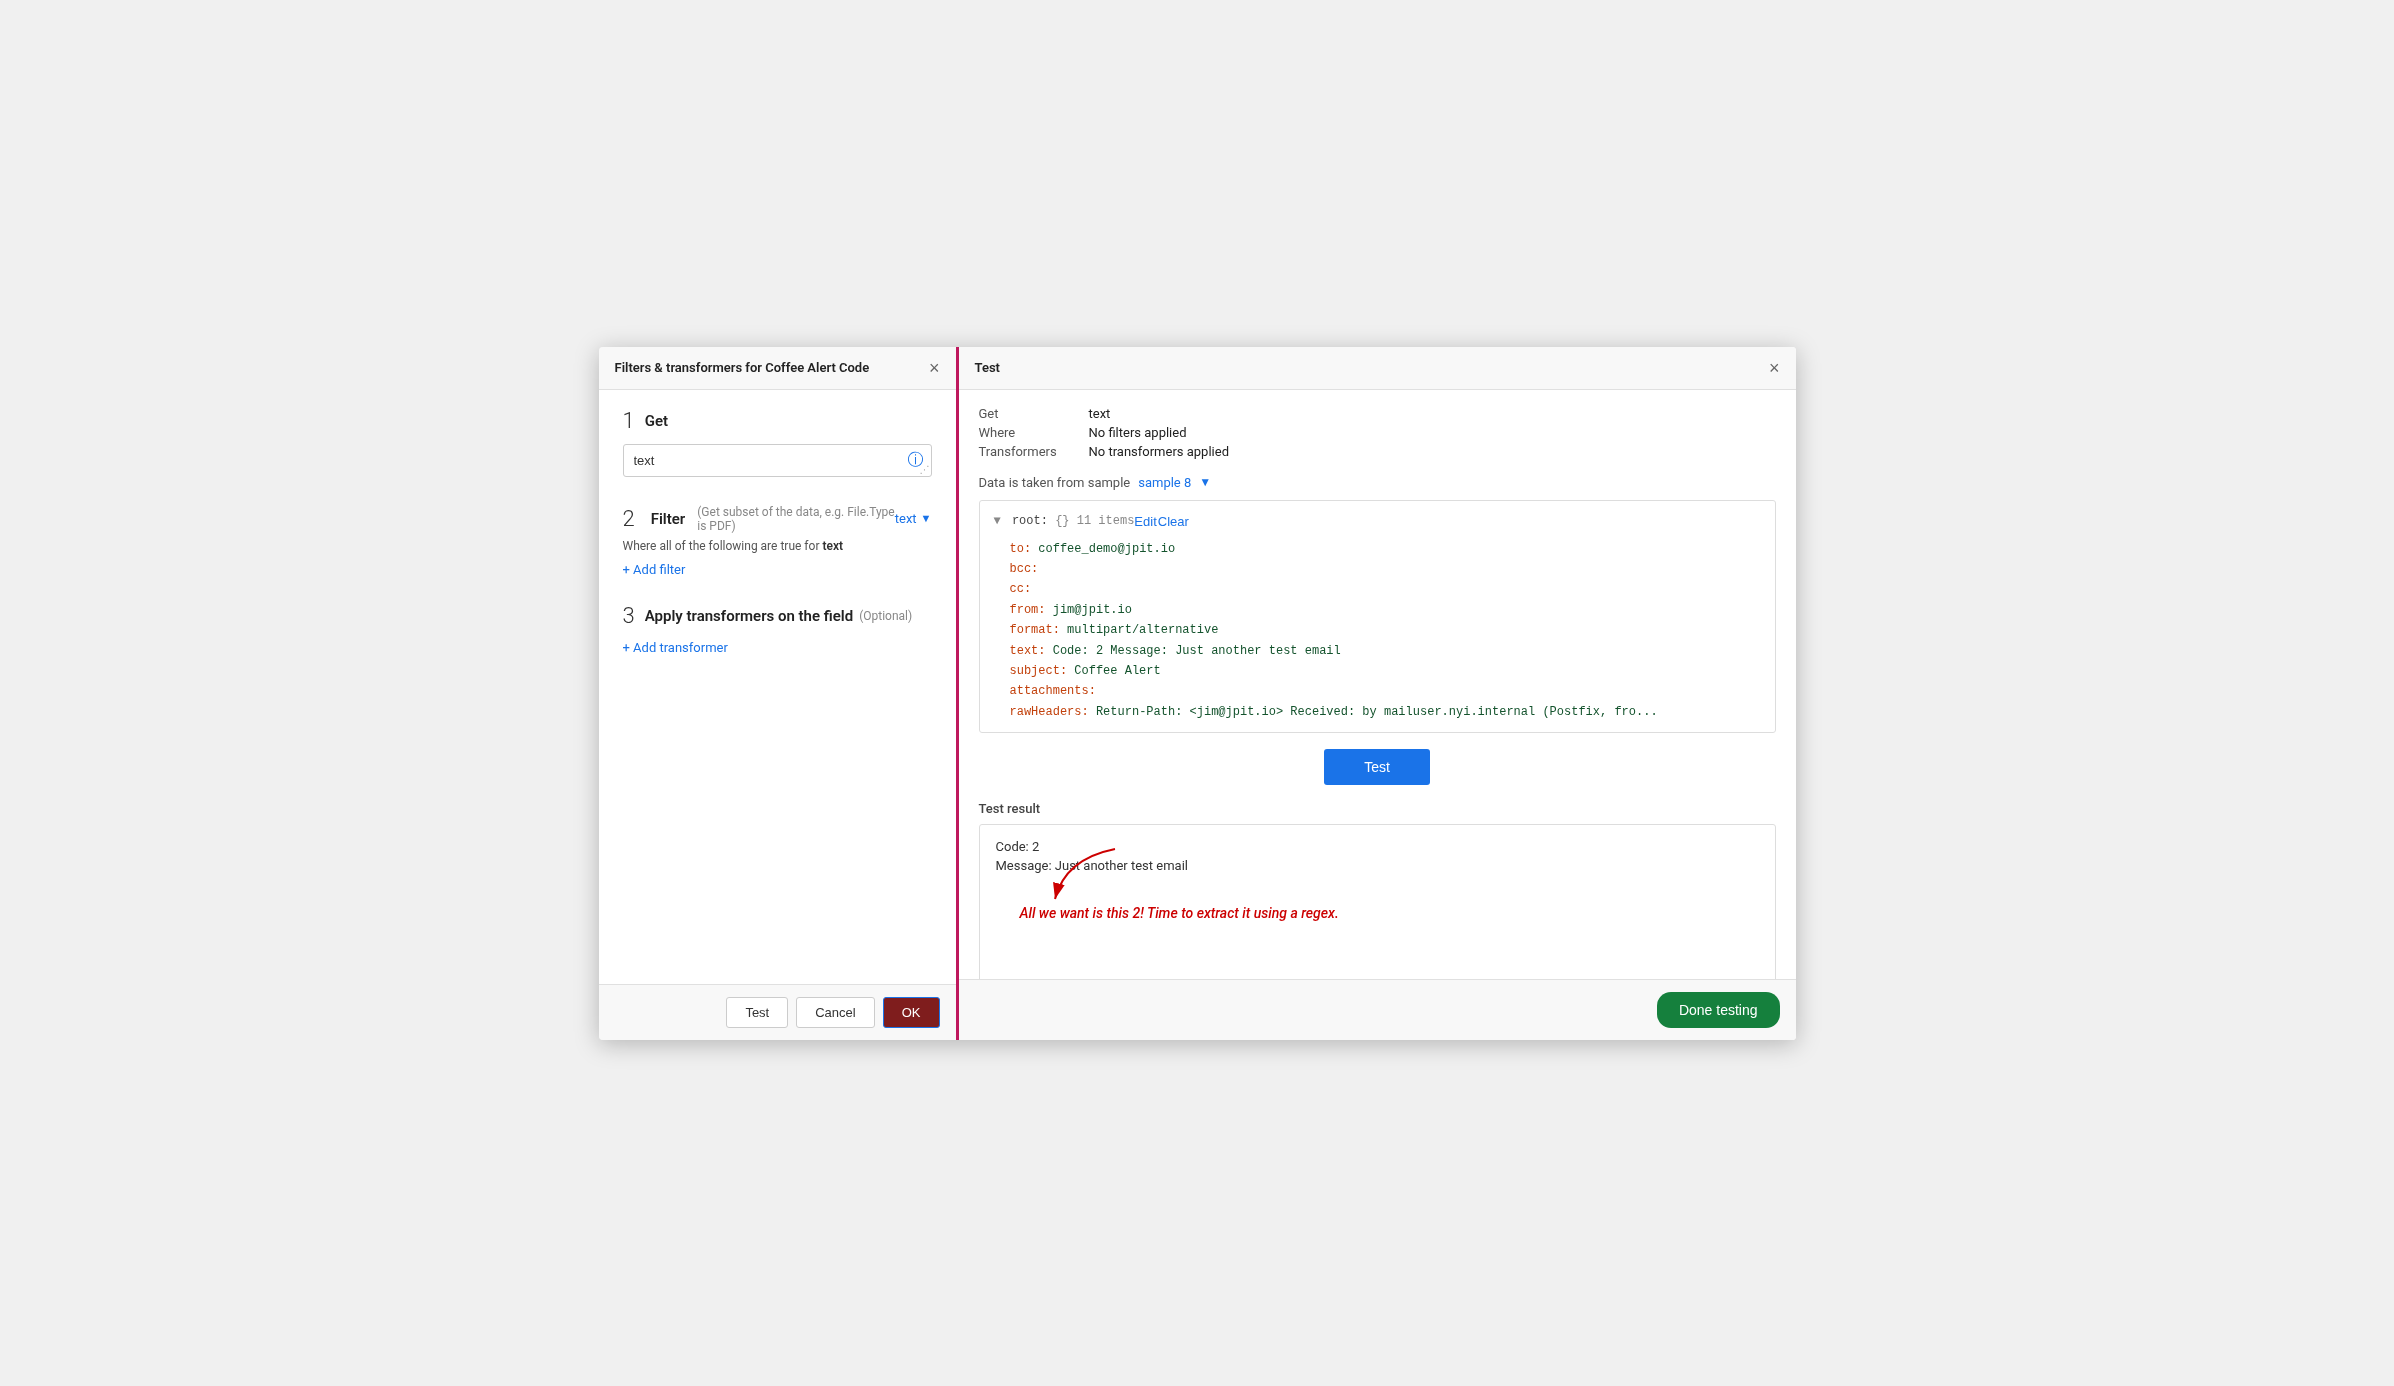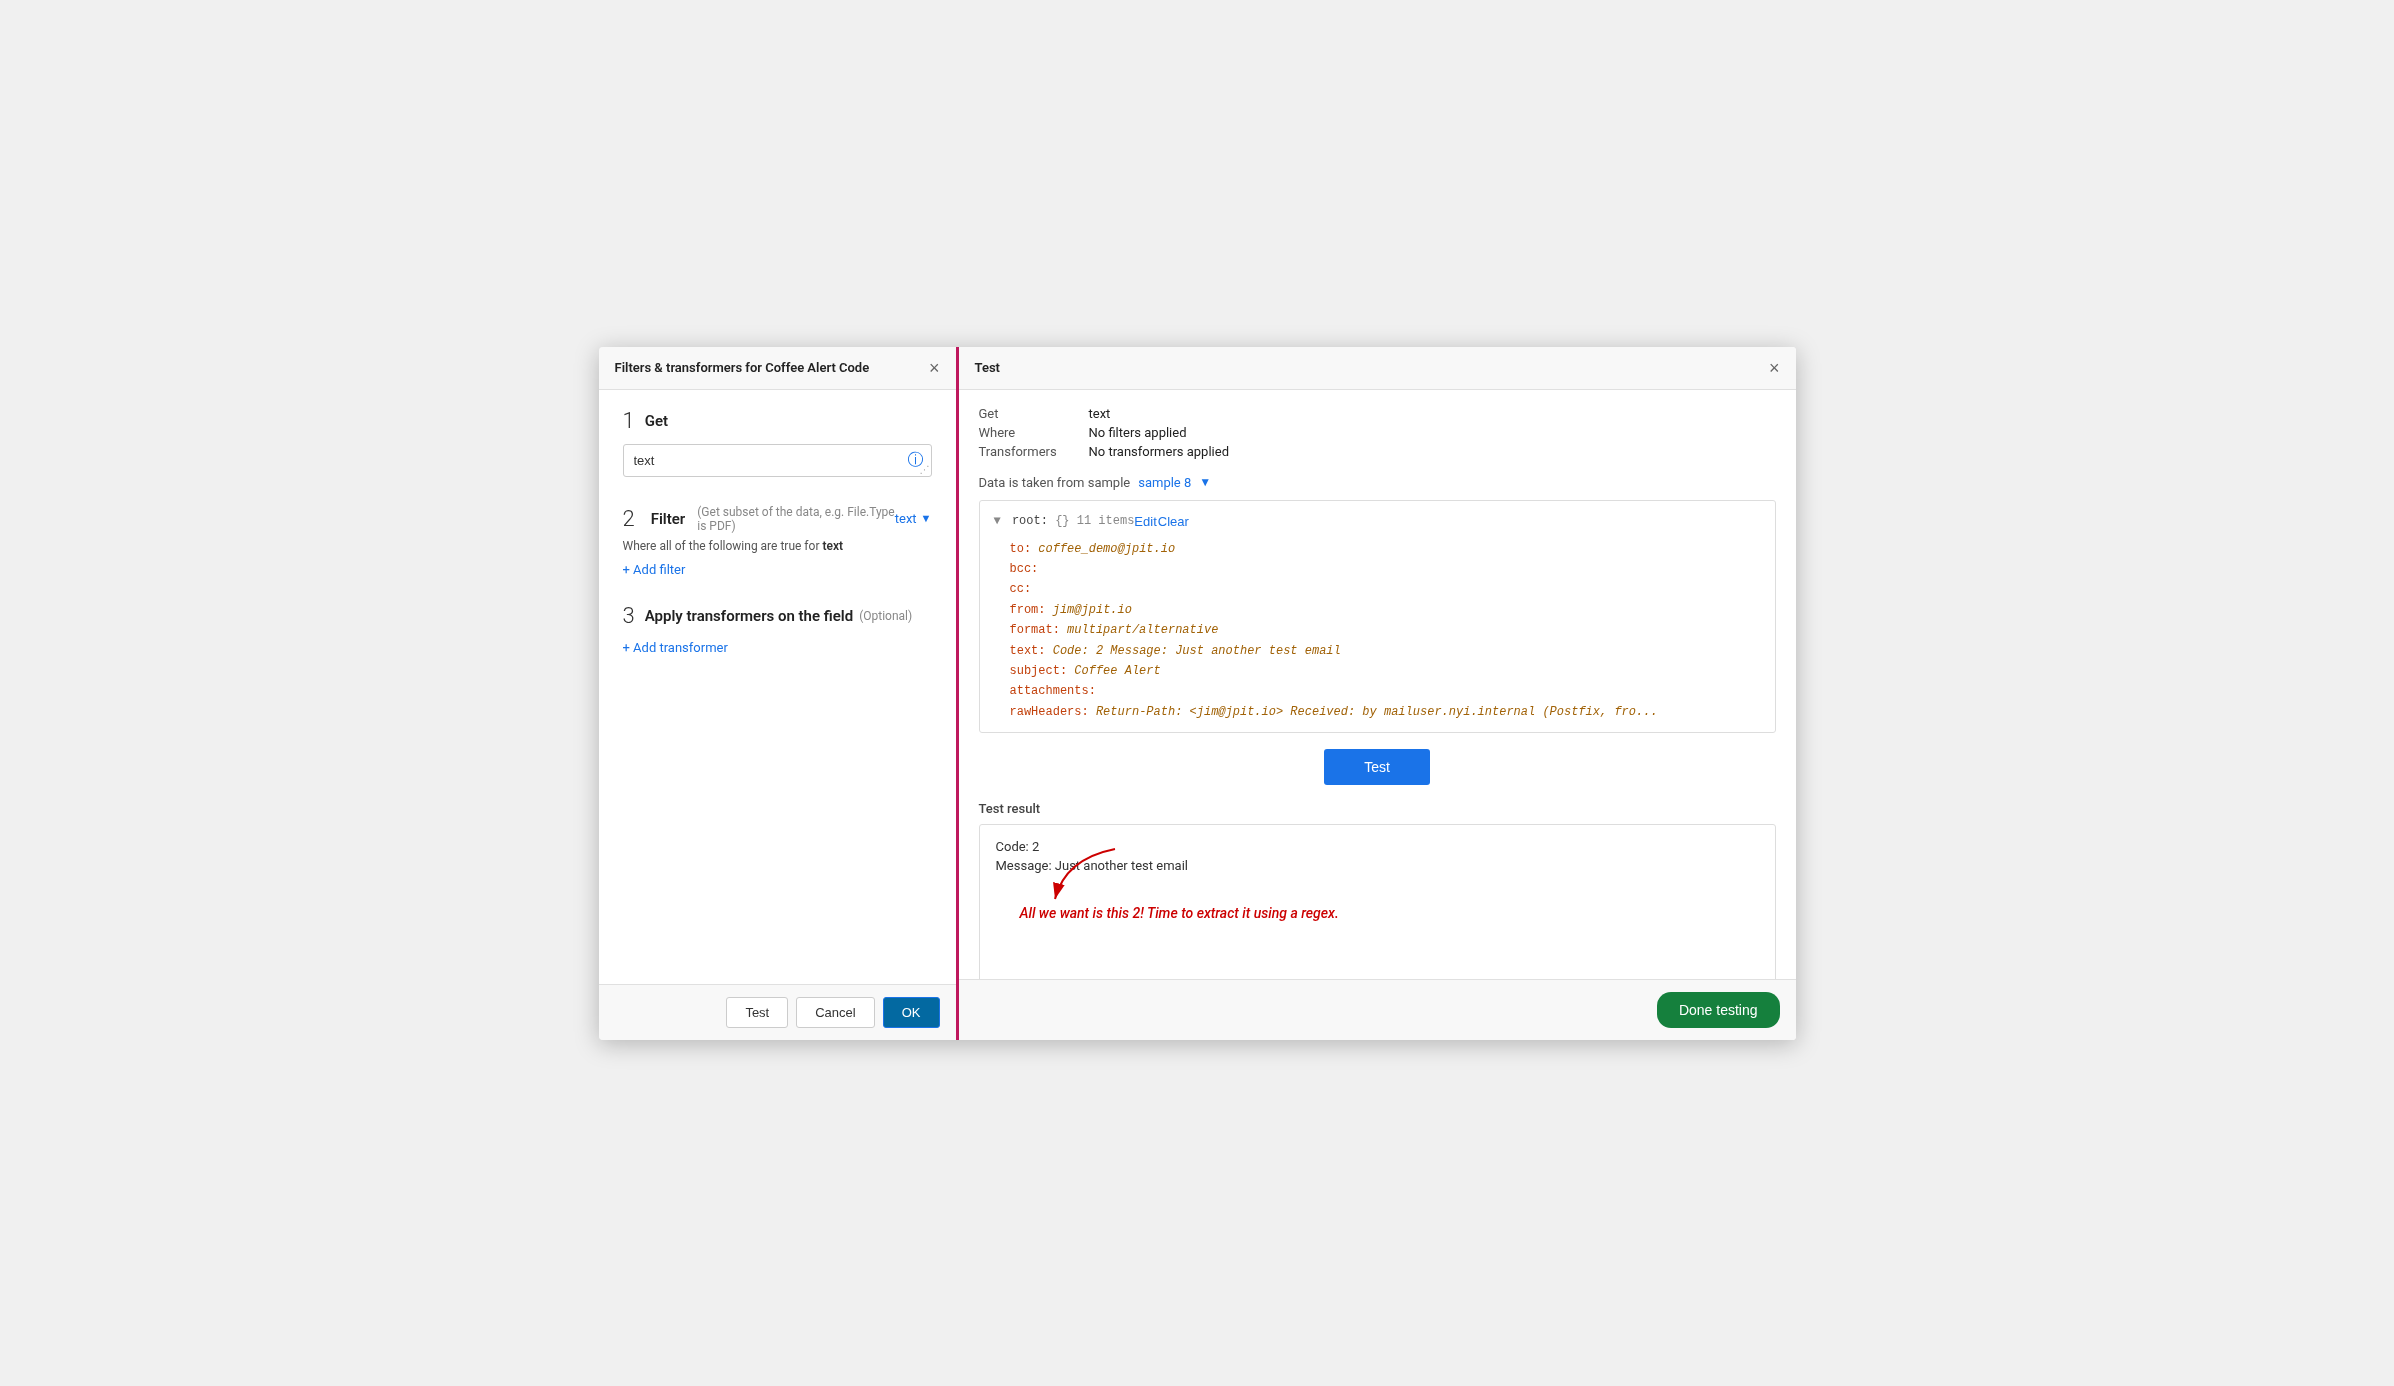--- a/index.html
+++ b/index.html
@@ -149,21 +149,21 @@
     .btn {
       padding: 7px 18px;
       border-radius: 3px;
       font-size: 13px;
       cursor: pointer;
       border: 1px solid #ccc;
       background: #fff;
       color: #333;
     }
     .btn-primary {
-      background: #0369a1;
+      background: #7f1d1d;
       color: #fff;
       border-color: #1a73e8;
     }
     
     .right-panel {
       flex: 1;
       background: #fff;
       display: flex;
       flex-direction: column;
     }
@@ -251,22 +251,21 @@
       cursor: pointer;
       font-family: -apple-system, BlinkMacSystemFont, 'Segoe UI', sans-serif;
     }
     .tree-item {
       color: #555;
     }
     .tree-key {
       color: #c2410c;
     }
     .tree-value {
-      color: #a16207;
-      font-style: italic;
+      color: #14532d;
     }
     .test-btn-row {
       display: flex;
       justify-content: center;
       margin-bottom: 16px;
     }
     .btn-test {
       background: #1a73e8;
       color: #fff;
       border: none;

